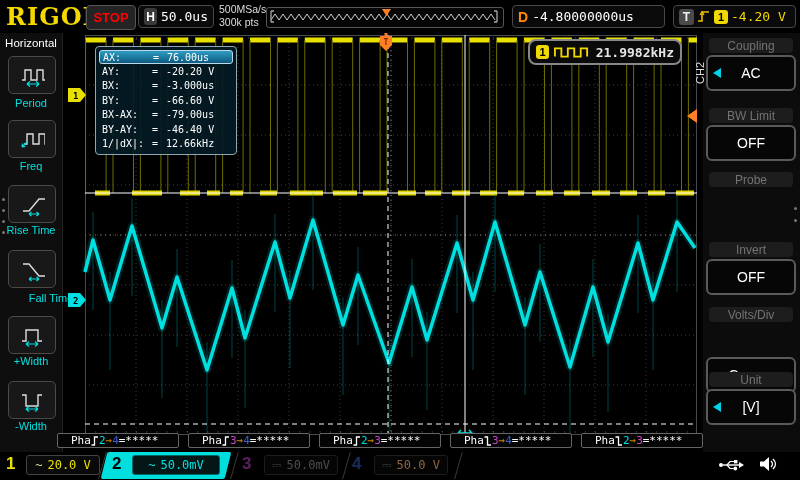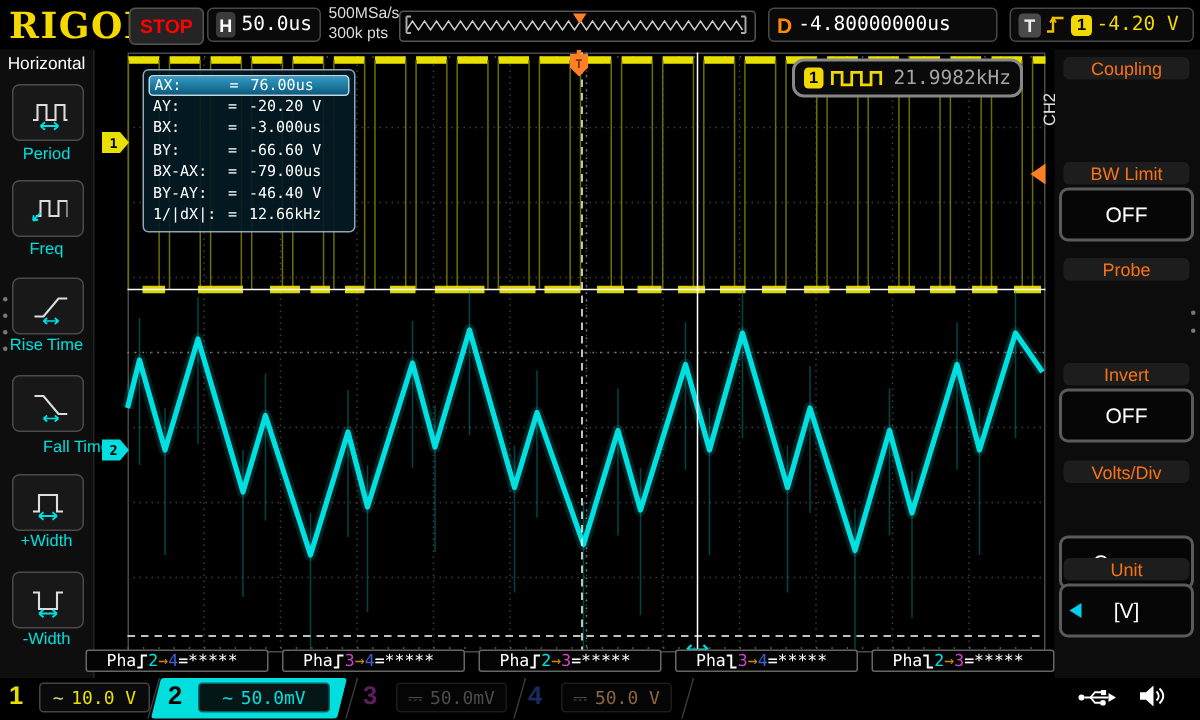--- a/index.html
+++ b/index.html
@@ -37,21 +37,21 @@
   #left-title{position:absolute;left:0;top:4px;width:62px;text-align:center;color:#fff;
         font-family:"Liberation Sans",sans-serif;font-size:11.5px;}
   .lm-btn{position:absolute;left:8px;width:46px;height:36px;background:#181818;border:1px solid #4a4a4a;
         border-radius:5px;display:flex;align-items:center;justify-content:center;}
   .lm-label{position:absolute;left:0;width:62px;text-align:center;color:#00e0e0;
         font-family:"Liberation Sans",sans-serif;font-size:11px;}
   .page-dot{position:absolute;width:3px;height:3px;border-radius:50%;background:#777;z-index:5;}
   
   #right-menu{position:absolute;left:703px;top:33px;width:97px;height:419px;background:#0c0c0c;z-index:4;}
   .rm-title{position:absolute;left:6px;width:84px;height:15px;background:#1d1d1d;border-radius:4px;
-        color:#f97316;font-family:"Liberation Sans",sans-serif;font-size:12px;display:flex;
+        color:#737373;font-family:"Liberation Sans",sans-serif;font-size:12px;display:flex;
         align-items:center;justify-content:center;}
   .rm-box{position:absolute;left:3px;width:90px;height:36px;background:#060606;border:2px solid #5a5a5a;
         border-radius:6px;display:flex;align-items:center;justify-content:center;box-sizing:border-box;}
   .rm-value{color:#fff;font-family:"Liberation Sans",sans-serif;font-size:14px;}
   .rm-arrow{position:absolute;left:5px;width:0;height:0;border-top:5px solid transparent;
         border-bottom:5px solid transparent;border-right:8px solid #00d0e8;}
   #ch2-vert{position:absolute;left:686px;top:62px;width:30px;height:14px;color:#ddd;z-index:5;
         font-family:"Liberation Sans",sans-serif;font-size:11px;transform:rotate(-90deg);}
   
   #cursor-box{position:absolute;left:95px;top:46px;width:142px;background:rgba(4,26,36,0.92);
@@ -59,21 +59,21 @@
   .cur-row{display:flex;height:14.4px;align-items:center;font-size:10px;color:#fff;padding:0 3px;}
   .cur-row.hl{background:linear-gradient(#2f9cc4,#0d5a7e);border:1px solid #bcd8e8;border-radius:3px;
         box-sizing:border-box;}
   .cur-label{width:50px;}
   .cur-eq{width:14px;}
   .cur-value{flex:1;}
   
   #freq-counter{position:absolute;left:528px;top:39px;width:154px;height:26px;background:#0a0a0a;
         border:2px solid #888;border-radius:8px;display:flex;align-items:center;gap:5px;
         padding:0 6px;z-index:5;box-sizing:border-box;}
-  #fc-value{color:#a3a3a3;font-size:13px;}
+  #fc-value{color:#e5e5e5;font-size:13px;font-weight:bold;}
   
   .meas-box{position:absolute;top:433px;width:122px;height:15px;background:#040404;border:1px solid #666;
         border-radius:2px;display:flex;align-items:center;padding:0 13px;z-index:6;
         font-size:11px;color:#fff;box-sizing:border-box;}
   
   #chan-bar{position:absolute;left:0;top:452px;width:800px;height:28px;background:#000;z-index:6;}
   .ch-num{position:absolute;top:2px;font-weight:bold;font-size:17px;font-family:"Liberation Sans",sans-serif;}
   .ch-box{position:absolute;top:3px;height:20px;background:#0a0a0a;border:1px solid #444;border-radius:3px;
         display:flex;align-items:center;justify-content:center;gap:5px;font-size:12px;box-sizing:border-box;}
   .ch-sep{position:absolute;top:0;width:1px;height:27px;background:#3a3a3a;transform:skewX(-16deg);}
@@ -316,20 +316,24 @@
         <svg width="26" height="25" viewBox="0 0 26 25">
           <path d="M3,7 h4 v11 h12 v-11 h4" fill="none" stroke="#ddd" stroke-width="1.4"></path>
           <path d="M7,21 h12 M7,21 l3,-2.5 M7,21 l3,2.5 M19,21 l-3,-2.5 M19,21 l-3,2.5" stroke="#00e0e0" stroke-width="1.2" fill="none"></path>
         </svg>
       </div>
       <div class="lm-label" style="top: 387px;">-Width</div>
     </div>
 
   <div id="right-menu">
       <div class="rm-title" style="top: 5px;">Coupling</div>
+      <div class="rm-box" style="top: 22px;">
+        <div class="rm-arrow"></div>
+        <div class="rm-value">AC</div>
+      </div>
       <div class="rm-title" style="top: 75px;">BW Limit</div>
       <div class="rm-box" style="top: 92px;">
         <div class="rm-value">OFF</div>
       </div>
       <div class="rm-title" style="top: 139px;">Probe</div>
       <div class="rm-title" style="top: 209px;">Invert</div>
       <div class="rm-box" style="top: 226px;">
         <div class="rm-value">OFF</div>
       </div>
       <div class="rm-title" style="top: 274px;">Volts/Div</div>
@@ -445,21 +449,21 @@
 
   <div id="chan-bar">
       <div id="ch2-hl"></div>
       <div class="ch-sep" style="left: 102px;"></div>
       <div class="ch-sep" style="left: 234px;"></div>
       <div class="ch-sep" style="left: 346px;"></div>
       <div class="ch-sep" style="left: 458px;"></div>
       <div class="ch-num" style="left: 6px; color: rgb(232, 224, 0); opacity: 1;">1</div>
       <div class="ch-box" style="left: 26px; width: 74px;">
         <span style="color:#d8d890">~</span>
-        <span style="color:#e8e000">10.0 V</span>
+        <span style="color:#e8e000">20.0 V</span>
       </div>
       <div class="ch-num" style="left: 112px; color: rgb(0, 0, 0); opacity: 1;">2</div>
       <div class="ch-box" style="left: 132px; width: 88px; background: rgb(4, 22, 22); border-color: rgb(0, 102, 102);">
         <span style="color:#00e0e0">~</span>
         <span style="color:#00e0e0">50.0mV</span>
       </div>
       <div class="ch-num" style="left: 242px; color: rgb(204, 68, 204); opacity: 0.45;">3</div>
       <div class="ch-box" style="left: 264px; width: 74px; opacity: 0.55; border-color: rgb(51, 51, 51);">
         <span style="color:#888">⎓</span>
         <span style="color:#8a8a8a">50.0mV</span>

